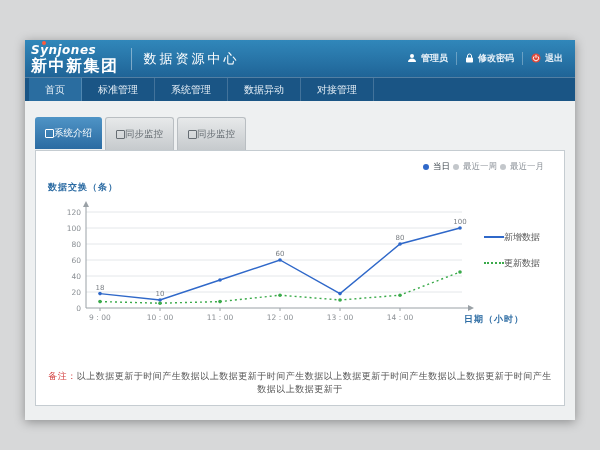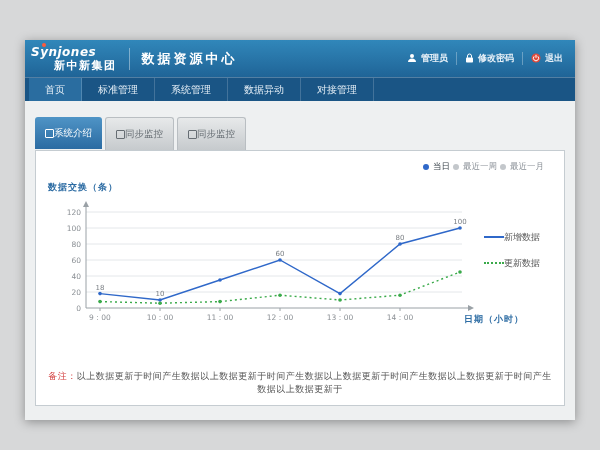--- a/index.html
+++ b/index.html
@@ -17,23 +17,23 @@
   }
   
   .header{
     height:37px;flex:0 0 37px;
     background:linear-gradient(#3187ba,#1f6497);
     display:flex;align-items:center;padding:0 4px;
   }
   .logo{position:relative;color:#fff;line-height:1;padding-left:2px;}
   .logo-main{font-size:12px;font-weight:bold;font-style:italic;letter-spacing:.5px;}
   .logo-dot{position:absolute;left:13px;top:-3px;width:4px;height:4px;border-radius:50%;background:#ff5a3c;}
-  .logo-sub{font-size:11px;font-weight:bold;letter-spacing:1.5px;margin-top:2px;margin-left:23px;}
+  .logo-sub{font-size:16px;font-weight:bold;letter-spacing:1.5px;margin-top:2px;}
   .header-divider{width:1px;height:22px;background:rgba(255,255,255,.4);margin:0 12px;}
-  .app-title{color:#fff;font-size:13px;font-weight:bold;letter-spacing:3px;}
+  .app-title{color:#fff;font-size:13px;font-weight:normal;letter-spacing:3px;}
   .header-actions{margin-left:auto;display:flex;align-items:center;color:#e8f1f8;font-size:9px;font-weight:bold;}
   .h-action{display:flex;align-items:center;gap:4px;padding:0 8px;cursor:pointer;white-space:nowrap;}
   .h-action + .h-action{border-left:1px solid rgba(255,255,255,.3);}
   
   .nav{
     height:23px;flex:0 0 23px;background:#1a5585;
     border-top:1px solid rgba(255,255,255,.25);
     display:flex;align-items:stretch;padding-left:4px;
   }
   .nav-item{

